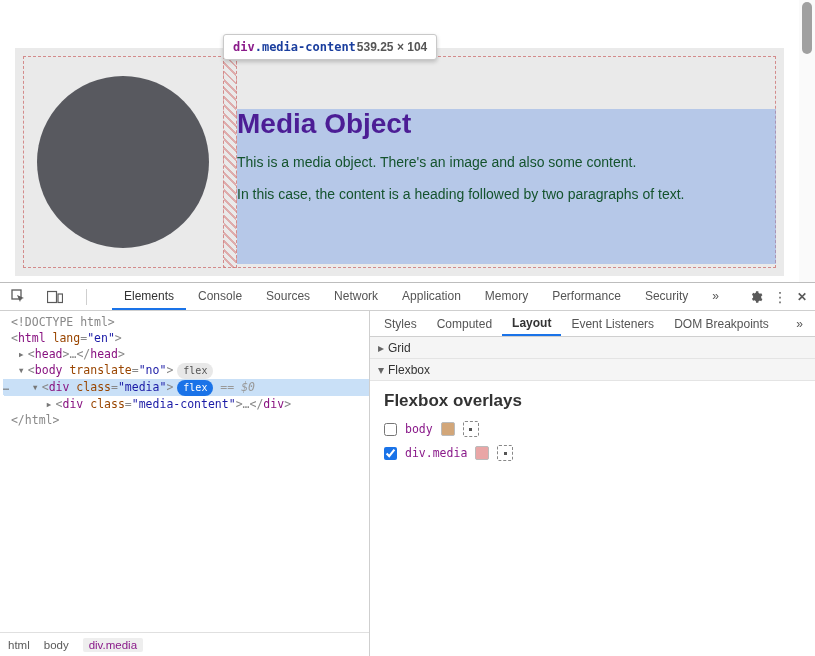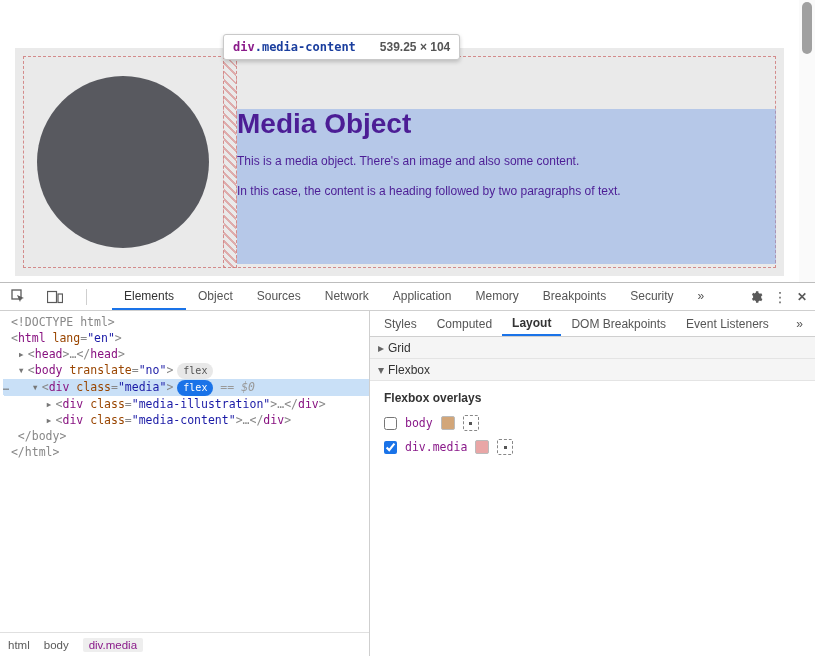--- a/index.html
+++ b/index.html
@@ -14,23 +14,23 @@
     .gray-box { background: #eaeaea; margin-top: 48px; padding: 8px; position: relative; }
     .flex-outline { border: 1px dashed #d38b8b; position: absolute; left: 8px; right: 8px; top: 8px; bottom: 8px; pointer-events:none;}
     .media { display: flex; gap: 0; position: relative; height: 212px; }
     .media-illustration { width: 200px; display:flex; align-items:center; justify-content:center;}
     .circle { width: 172px; height: 172px; border-radius: 50%; background: #58595f; }
     .gap-hatch { width: 14px; background: repeating-linear-gradient(45deg, rgba(210,110,110,0.5) 0 2px, rgba(255,255,255,0) 2px 6px); border-left:1px dashed #d38b8b; border-right:1px dashed #d38b8b;}
     .media-content { flex: 1; padding: 0; position: relative; }
     .highlight { position: absolute; left:0; right:0; top: 53px; bottom: 4px; background: rgba(120,160,230,0.45); }
     .mc-inner { position: relative; padding-top: 52px; }
     .mc-h { font-size: 28px; font-weight: 600; color: #4c1d95; margin-bottom: 14px;}
-    .mc-p { font-size: 12px; color: #4c1d95; margin-bottom: 16px; }
-
-    .tooltip { position: absolute; top: 34px; left: 223px; background: #fff; border: 1px solid #c9c9c9; border-radius: 3px; box-shadow: 0 2px 4px rgba(0,0,0,0.2); padding: 5px 9px; font-size: 12px; display:flex; align-items:center; gap:24px;}
+    .mc-p { font-size: 14px; color: #14532d; margin-bottom: 16px; }
+
+    .tooltip { position: absolute; top: 34px; left: 223px; background: #fff; border: 1px solid #c9c9c9; border-radius: 3px; box-shadow: 0 2px 4px rgba(0,0,0,0.2); padding: 5px 9px; font-size: 12px; display:flex; align-items:center; gap:1px;}
     .tooltip .tag { color: #8a1a8a; font-family: Menlo, monospace; font-weight:600;}
     .tooltip .cls { color: #1a3e9e; }
     .tooltip .dims { color: #555; font-weight:600;}
 
     
     .devtools { height: 374px; border-top: 1px solid #bdbdbd; display:flex; flex-direction:column;}
     .dt-toolbar { height: 28px; border-bottom: 1px solid #cfcfcf; display:flex; align-items:center; padding: 0 8px; gap: 17px;}
     .dt-tool-ico { width:20px; height:20px; display:flex; align-items:center; justify-content:center; color:#5a5a5a; border-radius:2px;}
     .dt-sep { width:1px; height:16px; background:#cfcfcf; margin:0 4px;}
     .dt-tabs { display:flex; gap: 0; margin-left:4px;}
@@ -62,21 +62,21 @@
     .breadcrumb .crumb-active { color:#8a1a8a; background:#eee; padding:1px 6px; border-radius:2px;}
 
     .side-panel { flex:1; display:flex; flex-direction:column;}
     .side-tabs { height:26px; border-bottom:1px solid #cfcfcf; display:flex; align-items:center; padding:0 4px;}
     .side-tab { padding: 5px 10px 4px; font-size:12px; color:#555; cursor:pointer;}
     .side-tab.active { color:#333; border-bottom:2px solid #1a73e8;font-weight:bold;}
     .side-more { margin-left:auto; padding: 0 8px; color:#555;}
     .acc-row { height:22px; border-bottom:1px solid #e4e4e4; display:flex; align-items:center; padding:0 8px; font-size:12px; color:#333; background:#f5f5f5;}
     .acc-row .tri { display:inline-block; width:10px; color:#666;}
     .acc-content { padding: 10px 14px;}
-    .acc-heading { font-weight:600; font-size:12px; margin-bottom:10px;}
+    .acc-heading { font-weight:600; font-size:17px; margin-bottom:10px;}
     .overlay-row { display:flex; align-items:center; gap:8px; font-size:12px; margin-bottom:8px;}
     .overlay-row input[type=checkbox]{ width:13px; height:13px; accent-color:#1a73e8;}
     .overlay-lbl { color:#8a1a8a; font-family:Menlo, monospace; font-size:11.5px;}
     .swatch { width:14px; height:14px; border:1px solid #bbb; border-radius:2px;}
     .swatch.a { background:#d2a679;}
     .swatch.b { background:#e9a6a6;}
     .hatch-ico { width:16px; height:16px; border:1px dashed #888; display:flex; align-items:center; justify-content:center; border-radius:2px;}
     .hatch-ico::after { content:""; width:3px; height:3px; background:#555;}
 
     svg { display:block; }
@@ -123,26 +123,26 @@
     </div>
     <div class="dt-tool-ico">
       <svg width="16" height="14" viewBox="0 0 16 14">
           <rect x="0.5" y="1.5" width="9" height="11" fill="none" stroke="#5a5a5a" stroke-width="1.2"></rect>
           <rect x="11" y="4" width="4.5" height="8.5" fill="none" stroke="#5a5a5a" stroke-width="1.2"></rect>
         </svg>
     </div>
     <div class="dt-sep"></div>
     <div class="dt-tabs">
       <div class="dt-tab active">Elements</div>
-      <div class="dt-tab">Object</div>
+      <div class="dt-tab">Console</div>
       <div class="dt-tab">Sources</div>
       <div class="dt-tab">Network</div>
       <div class="dt-tab">Application</div>
       <div class="dt-tab">Memory</div>
-      <div class="dt-tab">Breakpoints</div>
+      <div class="dt-tab">Performance</div>
       <div class="dt-tab">Security</div>
       <div class="dt-tab">»</div>
     </div>
     <div class="dt-toolbar-right">
       <span class="dt-gear">
         <svg width="14" height="14" viewBox="0 0 24 24">
             <path fill="#5a5a5a" d="M12 8a4 4 0 1 0 0 8 4 4 0 0 0 0-8zm9 4a7.9 7.9 0 0 0-.1-1.3l2.1-1.6-2-3.5-2.5 1a8 8 0 0 0-2.2-1.3L16 2h-4l-.3 2.6a8 8 0 0 0-2.2 1.3l-2.5-1-2 3.5 2.1 1.6A7.9 7.9 0 0 0 7 12c0 .4 0 .9.1 1.3L5 14.9l2 3.5 2.5-1a8 8 0 0 0 2.2 1.3L12 22h4l.3-2.6a8 8 0 0 0 2.2-1.3l2.5 1 2-3.5-2.1-1.6c.1-.4.1-.9.1-1.3z"></path>
           </svg>
       </span>
       <span class="dt-more">⋮</span>
@@ -152,39 +152,37 @@
 
   <div class="dt-body">
 
     <div class="dom-panel">
       <div class="dom-tree">
         <div class="dom-line"> <span class="pun">&lt;!DOCTYPE html&gt;</span></div>
         <div class="dom-line"> <span class="pun">&lt;</span><span class="tag">html</span> <span class="attr">lang</span><span class="pun">=</span><span class="val">"en"</span><span class="pun">&gt;</span></div>
         <div class="dom-line">  <span class="arrow">▸</span><span class="pun">&lt;</span><span class="tag">head</span><span class="pun">&gt;</span><span class="pun">…</span><span class="pun">&lt;/</span><span class="tag">head</span><span class="pun">&gt;</span></div>
         <div class="dom-line">  <span class="arrow">▾</span><span class="pun">&lt;</span><span class="tag">body</span> <span class="attr">translate</span><span class="pun">=</span><span class="val">"no"</span><span class="pun">&gt;</span><span class="flex-badge">flex</span></div>
         <div class="dom-line selected-line dots-gutter">    <span class="arrow">▾</span><span class="pun">&lt;</span><span class="tag">div</span> <span class="attr">class</span><span class="pun">=</span><span class="val">"media"</span><span class="pun">&gt;</span><span class="flex-badge active">flex</span> <span class="after-sel">== $0</span></div>
-        <div class="dom-line">      <span class="arrow">▸</span><span class="pun">&lt;</span><span class="tag">div</span> <span class="attr">class</span><span class="pun">=</span><span class="val">"media-illustration"</span><span class="pun">&gt;</span><span class="pun">…</span><span class="pun">&lt;/</span><span class="tag">div</span><span class="pun">&gt;</span></div>
         <div class="dom-line">      <span class="arrow">▸</span><span class="pun">&lt;</span><span class="tag">div</span> <span class="attr">class</span><span class="pun">=</span><span class="val">"media-content"</span><span class="pun">&gt;</span><span class="pun">…</span><span class="pun">&lt;/</span><span class="tag">div</span><span class="pun">&gt;</span></div>
-        <div class="dom-line">  <span class="pun">&lt;/body&gt;</span></div>
         <div class="dom-line"> <span class="pun">&lt;/html&gt;</span></div>
       </div>
       <div class="breadcrumb">
         <span>html</span>
         <span>body</span>
         <span class="crumb-active">div.media</span>
       </div>
     </div>
 
     <div class="side-panel">
       <div class="side-tabs">
         <div class="side-tab">Styles</div>
         <div class="side-tab">Computed</div>
         <div class="side-tab active">Layout</div>
+        <div class="side-tab">Event Listeners</div>
         <div class="side-tab">DOM Breakpoints</div>
-        <div class="side-tab">Event Listeners</div>
         <div class="side-more">»</div>
       </div>
       <div class="acc-row">
           <span class="tri">▸</span>
           <span>Grid</span>
         </div>
       <div class="acc-row">
           <span class="tri">▾</span>
           <span>Flexbox</span>
         </div>

